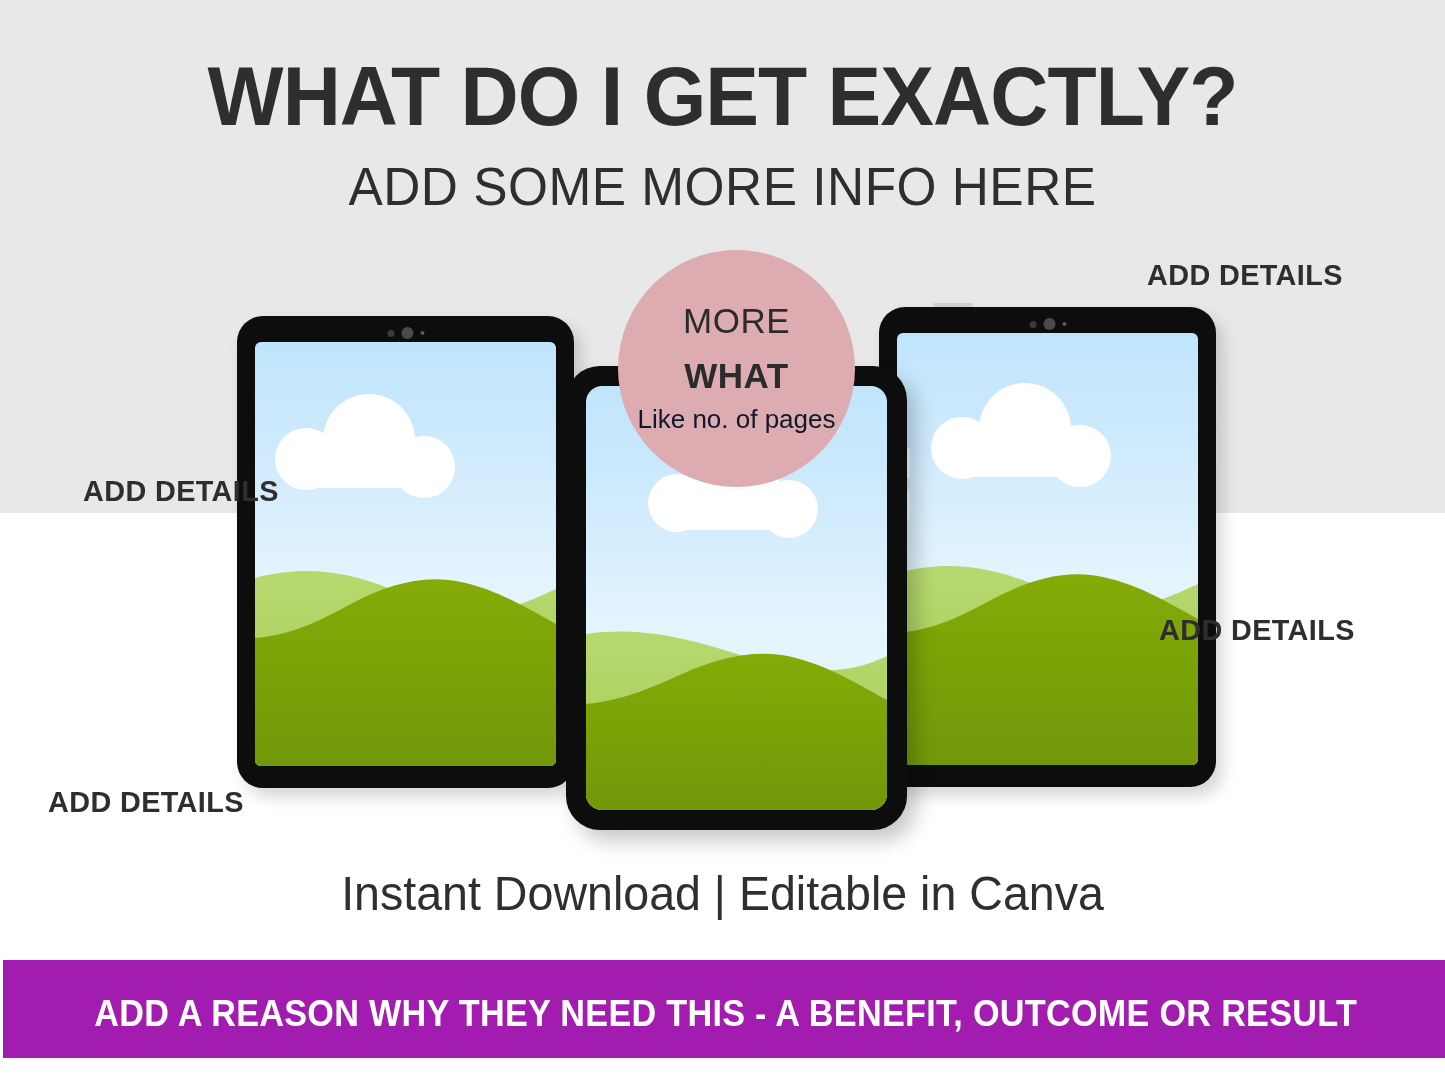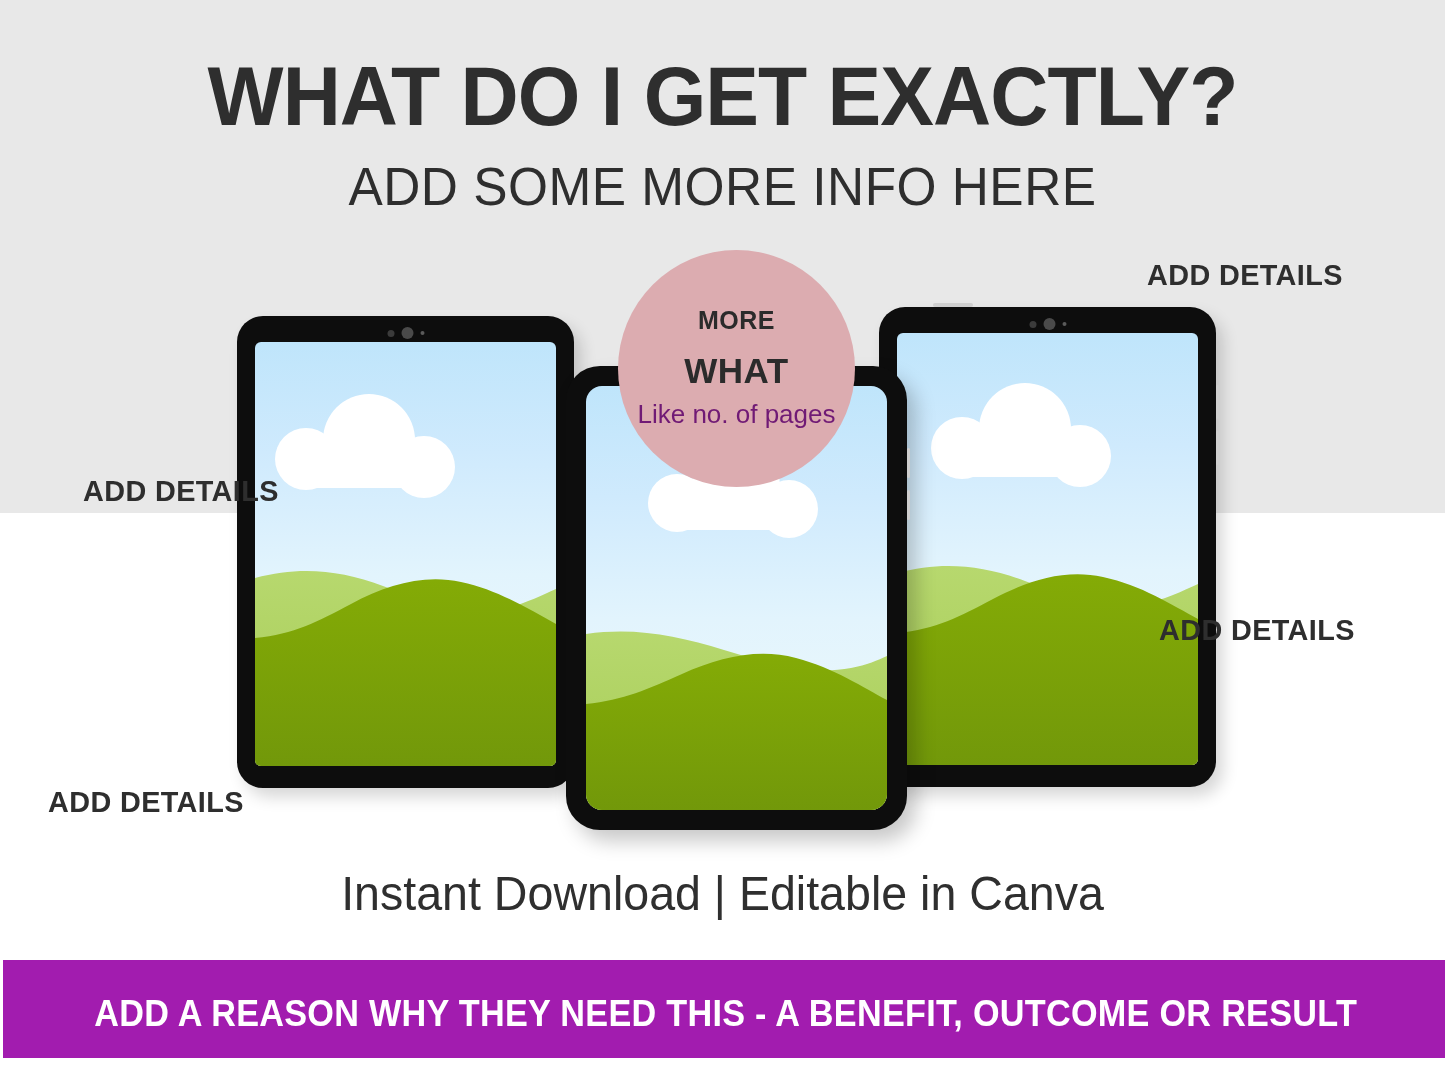--- a/index.html
+++ b/index.html
@@ -98,23 +98,23 @@
 
   
   .badge{
     position:absolute;left:618px;top:250px;width:237px;height:237px;
     border-radius:50%;
     background:#dcacb0;
     z-index:9;
     display:flex;flex-direction:column;align-items:center;justify-content:center;
     text-align:center;
   }
-  .badge .b-l1{font-size:25px;font-weight:bold;color:#2b2b2b;line-height:1.0;letter-spacing:0.5px;}
+  .badge .b-l1{font-size:35px;font-weight:normal;color:#2b2b2b;line-height:1.0;letter-spacing:0.5px;}
   .badge .b-l2{font-size:35px;font-weight:bold;color:#2b2b2b;line-height:1.0;letter-spacing:0.5px;margin-top:20px;}
-  .badge .b-l3{font-size:26px;font-weight:400;color:#701a75;line-height:1.12;margin-top:12px;}
+  .badge .b-l3{font-size:26px;font-weight:400;color:#0f172a;line-height:1.12;margin-top:12px;}
 
   
   .detail{
     position:absolute;
     font-size:30px;font-weight:bold;color:#2e2e2e;
     letter-spacing:0.4px;white-space:nowrap;
     z-index:12;
     transform:scaleX(0.96);
   }
   #detail-topright{left:1143px;top:258px;}

